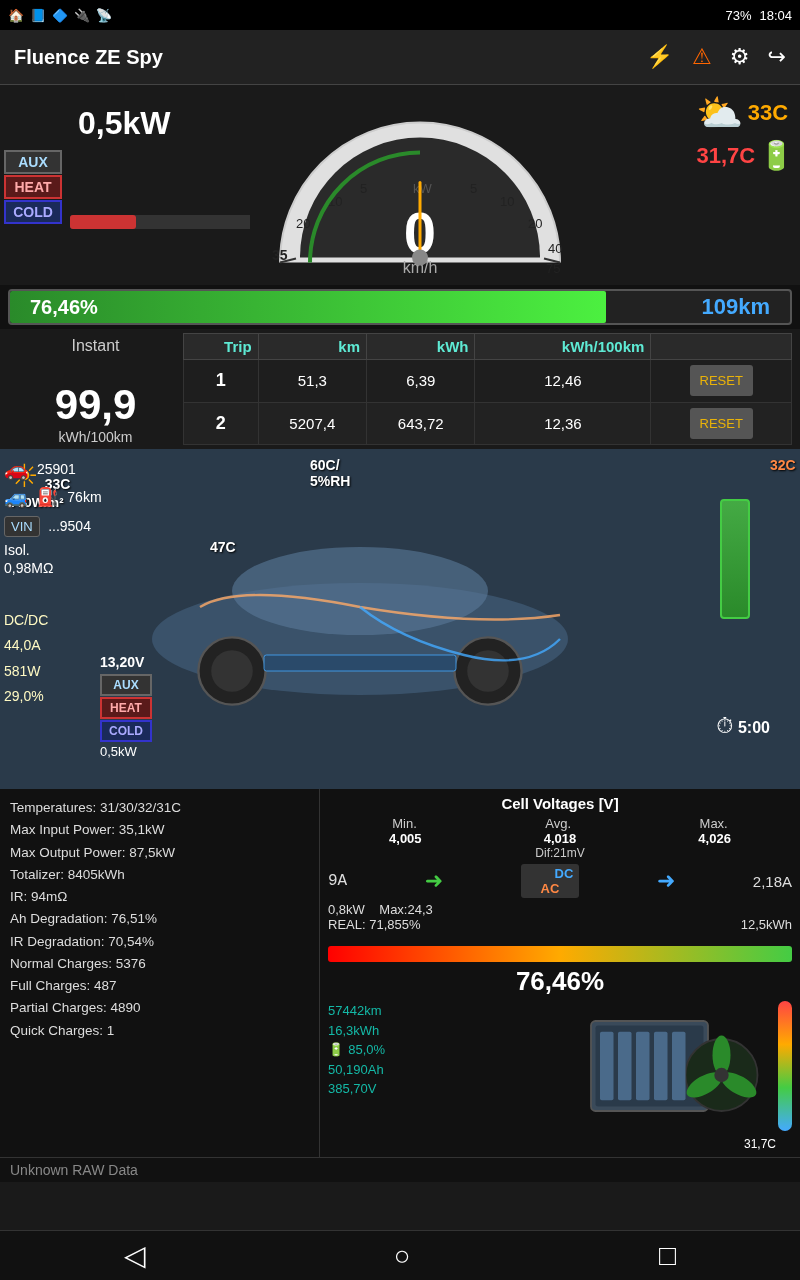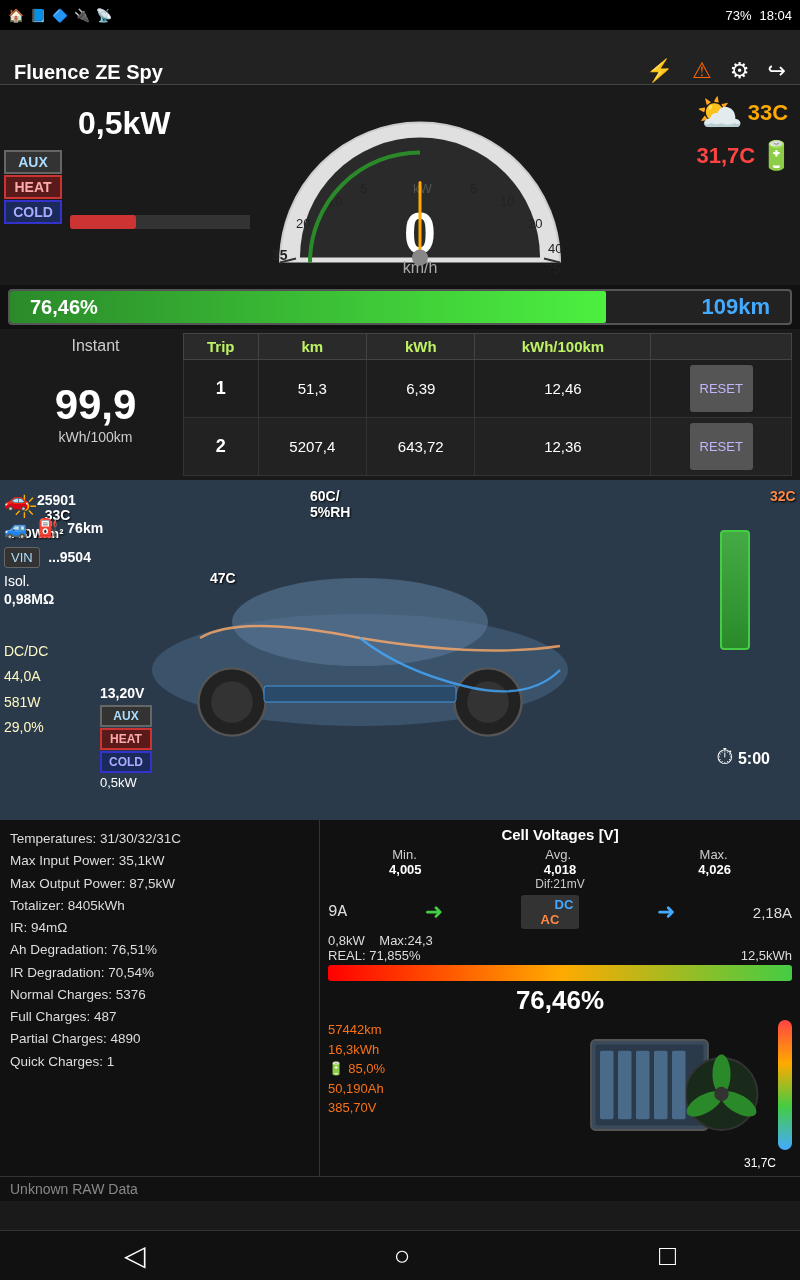--- a/index.html
+++ b/index.html
@@ -27,21 +27,21 @@
     }
     .status-icons { display: flex; gap: 6px; align-items: center; }
     .status-right { display: flex; gap: 8px; align-items: center; }
 
     
     #top-bar {
       width: 800px;
       height: 55px;
       background: #222;
       display: flex;
-      align-items: flex-end;
+      align-items: center;
       justify-content: space-between;
       padding: 0 14px;
       border-bottom: 1px solid #444;
     }
     #top-bar .title { font-size: 20px; font-weight: bold; color: #fff; }
     .top-icons { display: flex; gap: 18px; align-items: center; }
     .top-icon { font-size: 22px; color: #fff; cursor: pointer; }
     .top-icon.warn { color: #f60; }
 
     
@@ -189,39 +189,39 @@
     .instant-value { font-size: 42px; font-weight: bold; color: #fff; margin-top: 26px; }
     .instant-unit { font-size: 14px; color: #ccc; }
 
     .trip-table {
       flex: 1;
       border-collapse: collapse;
       font-size: 15px;
     }
     .trip-table th {
       background: #2a2a2a;
-      color: #bef264;
+      color: #5eead4;
       padding: 4px 6px;
-      text-align: center;
+      text-align: right;
       border: 1px solid #444;
     }
     .trip-table td {
       padding: 5px 6px;
       text-align: center;
       border: 1px solid #333;
       color: #fff;
     }
     .trip-table tr.row1 { background: #1e1e1e; }
     .trip-table tr.row2 { background: #222; }
     .trip-num { color: #4af; font-weight: bold; font-size: 18px; }
     .reset-btn {
       background: #555;
-      color: #c4b5fd;
+      color: #eab308;
       border: none;
-      padding: 16px 10px;
+      padding: 8px 10px;
       border-radius: 3px;
       cursor: pointer;
       font-size: 13px;
     }
 
     
     #car-section {
       position: relative;
       width: 800px;
       height: 340px;
@@ -229,21 +229,21 @@
       overflow: hidden;
     }
     
     .car-overlay-text {
       position: absolute;
       font-size: 14px;
       font-weight: bold;
       color: #fff;
       text-shadow: 1px 1px 2px #000;
     }
-    .info-val { font-size: 14px; color: #fff; font-weight: bold; }
+    .info-val { font-size: 14px; color: #fff; font-weight: normal; }
     .vin-box {
       background: #333;
       border: 1px solid #666;
       border-radius: 3px;
       padding: 2px 6px;
       font-size: 13px;
       color: #adf;
       display: inline-block;
       margin-top: 3px;
     }
@@ -313,37 +313,37 @@
     .arrow-green { color: #4c4; font-size: 22px; }
     .arrow-blue { color: #4af; font-size: 22px; }
 
     .power-kw { font-size: 13px; color: #ddd; }
 
     .real-soc-row {
       display: flex;
       justify-content: space-between;
       font-size: 13px;
       color: #ddd;
-      margin-bottom: 2px;
+      margin-bottom: 14px;
     }
     .real-soc-bar-outer {
       width: 100%;
       height: 16px;
       background: linear-gradient(to right, #f00, #fa0, #4c4);
       border-radius: 3px;
       margin-bottom: 4px;
     }
     .real-soc-pct {
       font-size: 26px;
       font-weight: bold;
       color: #fff;
       text-align: center;
     }
 
-    .bottom-stats { font-size: 13px; color: #f97316; line-height: 1.5; }
+    .bottom-stats { font-size: 13px; color: #14b8a6; line-height: 1.5; }
 
     
     #raw-data {
       background: #111;
       padding: 4px 10px;
       font-size: 14px;
       color: #888;
       border-top: 1px solid #333;
     }
 

